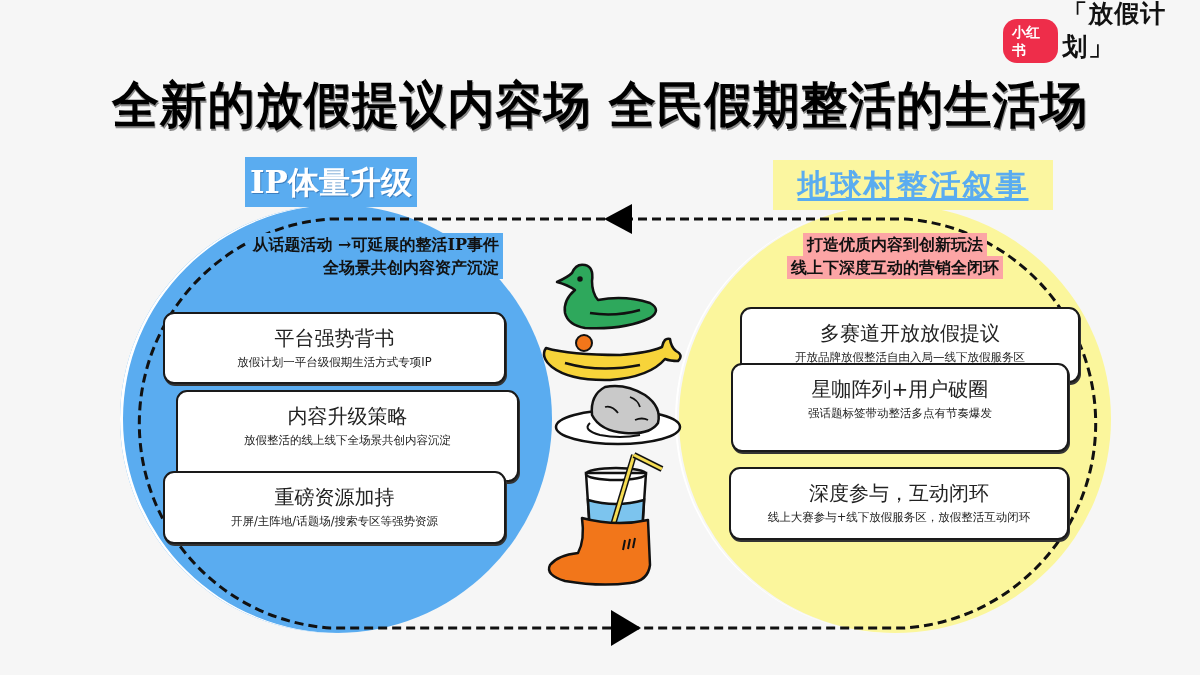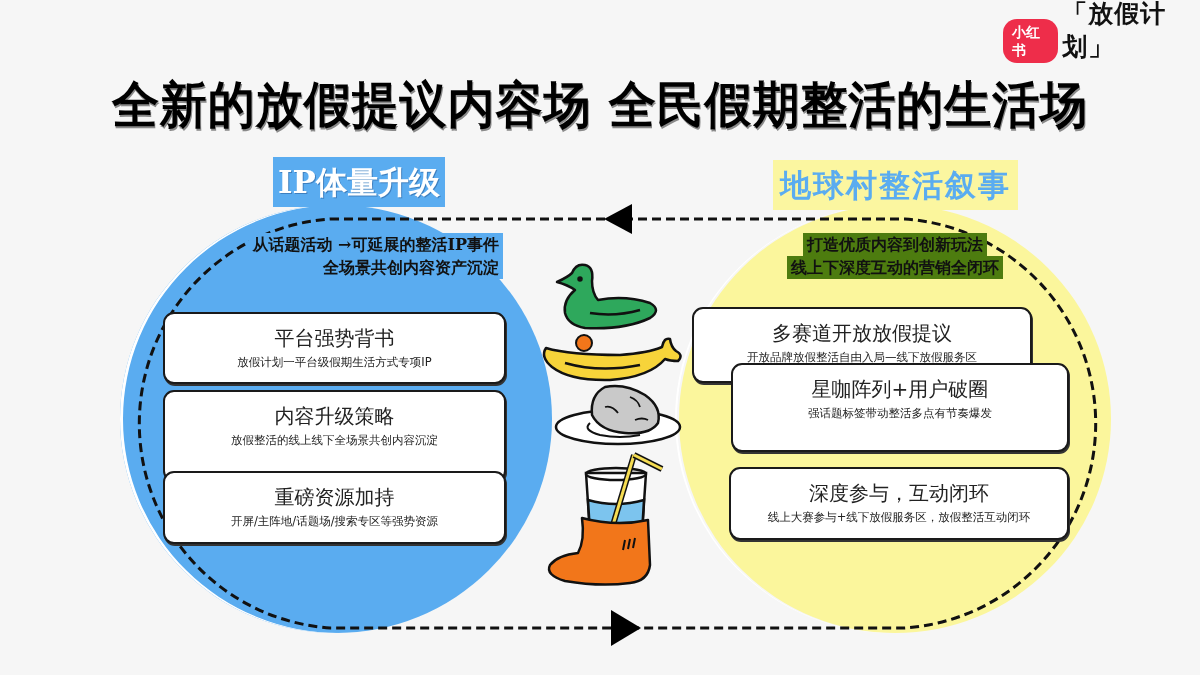--- a/index.html
+++ b/index.html
@@ -6,45 +6,45 @@
   html, body { width: 1200px; height: 675px; overflow: hidden; }
   body { background: #f6f6f6; font-family: "DejaVu Sans", "Liberation Sans", sans-serif; position: relative; }
 
   .logo { position: absolute; left: 1003px; top: 27px; display: flex; align-items: flex-end; height: 36px; }
   .logo-badge { background: #ee2d4a; color: #fff; font-weight: bold; font-size: 14px; border-radius: 14px; padding: 4px 9px; line-height: 18px; letter-spacing: 0px; }
   .logo-text { font-weight: bold; font-size: 25px; color: #111; margin-left: 4px; letter-spacing: 1px; font-family: "DejaVu Serif", serif; }
 
   .main-title { position: absolute; left: 0; width: 1200px; top: 72px; text-align: center; font-family: "DejaVu Serif", "Liberation Serif", serif; font-weight: bold; font-size: 50px; color: #000; letter-spacing: 1px; text-shadow: 1px 2px 0 #8a8a8a; transform: scaleX(0.94); }
 
   .badge { position: absolute; font-family: "DejaVu Serif", serif; font-weight: bold; font-size: 31px; line-height: 50px; text-align: center; }
-  .badge-blue { left: 245px; top: 157px; width: 172px; height: 50px; background: #5aacf0; color: #fff; text-shadow: 1px 1px 0 #3d7fbf; margin-left: 28px; }
-  .badge-yellow { left: 773px; top: 160px; width: 245px; height: 50px; background: #fbf6a0; color: #5aacf0; letter-spacing: 2px; }
+  .badge-blue { left: 245px; top: 157px; width: 172px; height: 50px; background: #5aacf0; color: #fff; text-shadow: 1px 1px 0 #3d7fbf; }
+  .badge-yellow { left: 773px; top: 160px; width: 280px; height: 50px; background: #fbf6a0; color: #5aacf0; letter-spacing: 2px; text-decoration: underline; }
 
   .circle { position: absolute; border-radius: 50%; }
   .circle-blue { left: 120px; top: 205px; width: 432px; height: 428px; background: #5aacf0; box-shadow: 3px 0 0 #ffffff inset; }
   .circle-yellow { left: 679px; top: 205px; width: 432px; height: 428px; background: #fbf69c; }
   .circle-yellow::before { content: ""; position: absolute; left: -4px; top: 0; width: 432px; height: 428px; border-radius: 50%; border-left: 2px solid #ffffff; }
 
   svg.flow { position: absolute; left: 0; top: 0; width: 1200px; height: 675px; pointer-events: none; }
 
   .caption { position: absolute; font-family: "DejaVu Serif", serif; font-weight: bold; font-size: 16px; color: #111; line-height: 23px; }
   .caption span { display: inline-block; padding: 0 4px; }
   .cap-left { left: 183px; top: 233px; width: 320px; text-align: right; }
   .cap-left span { background: #5aacf0; }
   .cap-right { left: 765px; top: 233px; width: 260px; text-align: center; }
-  .cap-right span { background: #4d7c0f; }
+  .cap-right span { background: #fca5a5; }
 
   .card { position: absolute; background: #fff; border: 2px solid #1a1a1a; border-radius: 11px; text-align: center; box-shadow: 1px 2px 0 #333; }
   .card .ct { font-size: 20px; color: #222; margin-top: 10px; line-height: 28px; }
   .card .cs { font-size: 11.5px; color: #222; line-height: 16px; margin-top: 2px; text-align: center; }
 
   .l1 { left: 163px; top: 312px; width: 343px; height: 72px; }
-  .l2 { left: 163px; top: 390px; width: 343px; height: 92px; }
+  .l2 { left: 176px; top: 390px; width: 343px; height: 92px; }
   .l3 { left: 163px; top: 471px; width: 343px; height: 73px; }
-  .r1 { left: 692px; top: 307px; width: 340px; height: 76px; }
+  .r1 { left: 740px; top: 307px; width: 340px; height: 76px; }
   .r2 { left: 731px; top: 363px; width: 338px; height: 89px; }
   .r3 { left: 729px; top: 467px; width: 340px; height: 73px; }
 
   .illus { position: absolute; left: 530px; top: 255px; width: 180px; height: 340px; }
 </style>
 </head>
 <body>
 
 <div class="logo">
   <span class="logo-badge">小红书</span>

